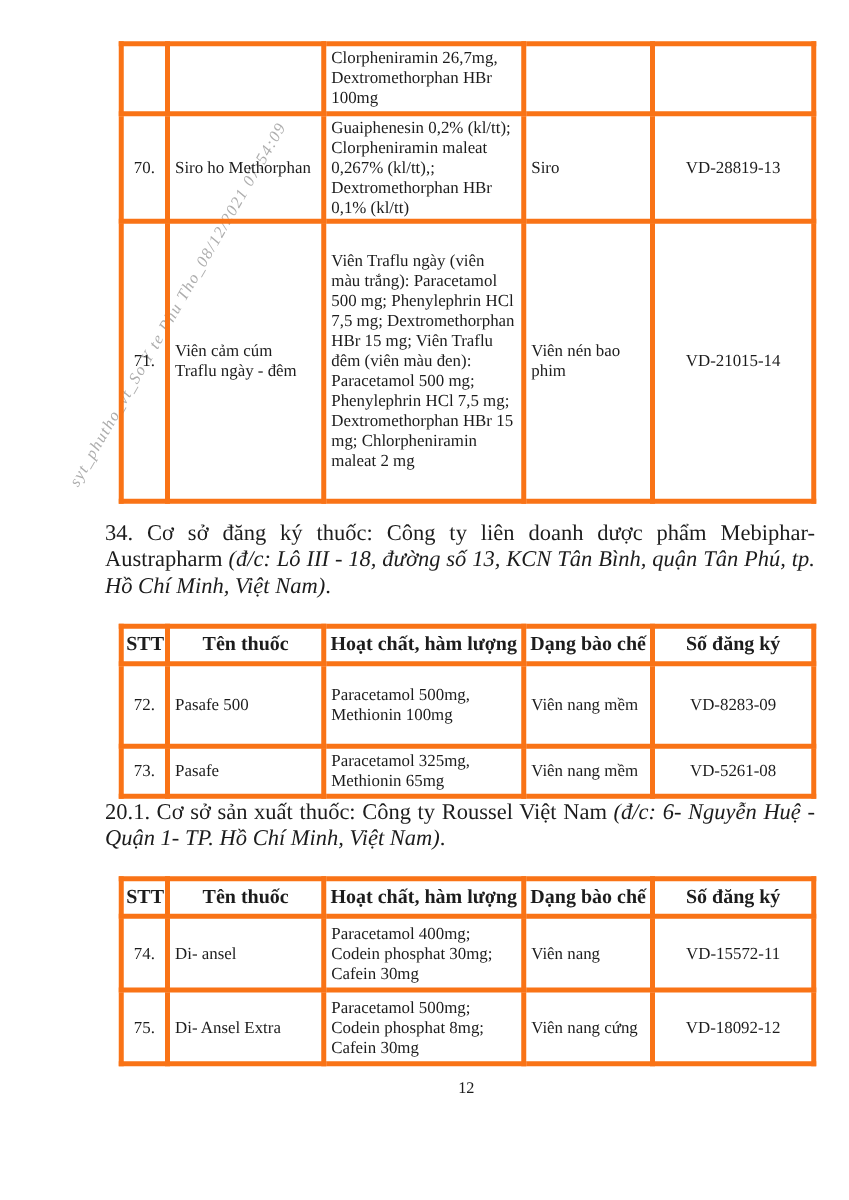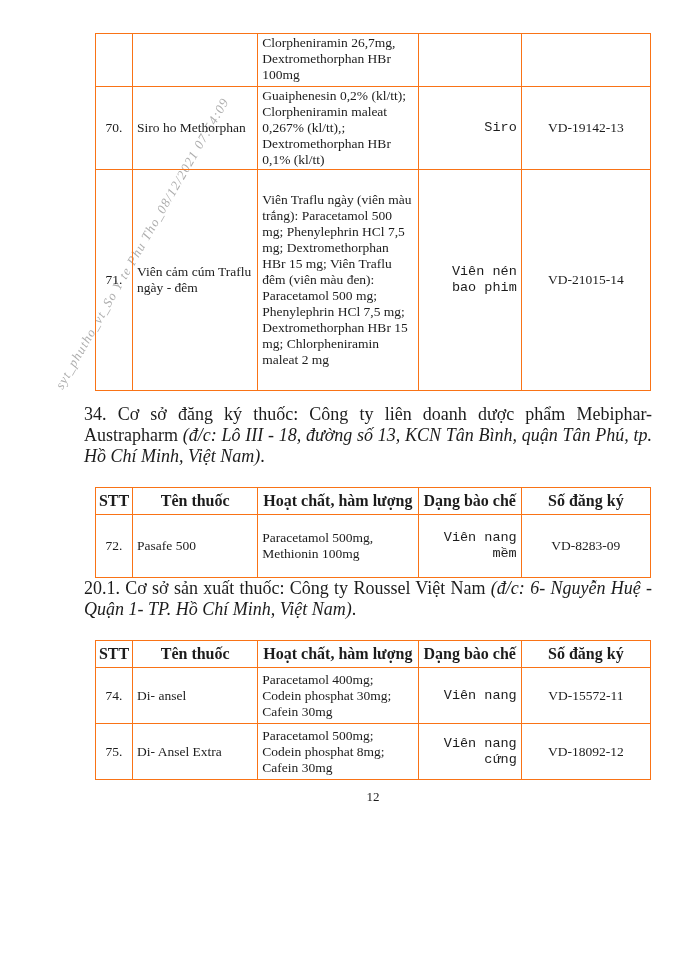--- a/index.html
+++ b/index.html
@@ -30,38 +30,38 @@
   .content{position:relative;z-index:1;width:568px;}
   table.reg{
     border-collapse:collapse;
     table-layout:fixed;
     width:556px;
     margin-left:11px;
     font-size:13.5px;
     line-height:16px;
   }
   table.reg td, table.reg th{
-    border:1px solid #f97316;
+    border:4px solid #f97316;
     padding:1px 4px;
     vertical-align:middle;
     overflow:hidden;
     background:transparent;
   }
   table.reg th{
     font-size:16px;
     font-weight:bold;
     text-align:center;
     height:22px;
     padding:2px 2px;
   }
   col.w1{width:37px;} col.w2{width:125px;} col.w3{width:160px;} col.w4{width:103px;} col.w5{width:129px;}
   td.c-stt{text-align:center;}
   td.c-ten{text-align:left;padding-left:6px;}
   td.c-hc{text-align:left;padding-left:6px;padding-right:3px;}
-  td.c-dbc{text-align:right;font-family:Liberation Mono, monospace;}
+  td.c-dbc{text-align:left;}
   td.c-sdk{text-align:center;}
   tr.rcut td{height:50px;vertical-align:top;padding-top:1px;}
   tr.r70 td{height:78px;}
   tr.r71 td{height:218px;}
   tr.r72 td{height:60px;}
   tr.r73 td{height:34px;}
   tr.r74 td{height:53px;}
   tr.r75 td{height:53px;}
   .para{
     margin:0 0 9px 0;
@@ -103,21 +103,21 @@
           <td class="c-ten"></td>
           <td class="c-hc">Clorpheniramin 26,7mg, Dextromethorphan HBr 100mg</td>
           <td class="c-dbc"></td>
           <td class="c-sdk"></td>
         </tr>
         <tr class="r70">
           <td class="c-stt">70.</td>
           <td class="c-ten">Siro ho Methorphan</td>
           <td class="c-hc">Guaiphenesin 0,2% (kl/tt); Clorpheniramin maleat 0,267% (kl/tt),; Dextromethorphan HBr 0,1% (kl/tt)</td>
           <td class="c-dbc">Siro</td>
-          <td class="c-sdk">VD-19142-13</td>
+          <td class="c-sdk">VD-28819-13</td>
         </tr>
         <tr class="r71">
           <td class="c-stt">71.</td>
           <td class="c-ten">Viên cảm cúm Traflu ngày - đêm</td>
           <td class="c-hc">Viên Traflu ngày (viên màu trắng): Paracetamol 500 mg; Phenylephrin HCl 7,5 mg; Dextromethorphan HBr 15 mg; Viên Traflu đêm (viên màu đen): Paracetamol 500 mg; Phenylephrin HCl 7,5 mg; Dextromethorphan HBr 15 mg; Chlorpheniramin maleat 2 mg</td>
           <td class="c-dbc">Viên nén bao phim</td>
           <td class="c-sdk">VD-21015-14</td>
         </tr>
       </tbody>
     </table>
@@ -145,20 +145,27 @@
         </tr>
       </thead>
       <tbody>
         <tr class="r72">
           <td class="c-stt">72.</td>
           <td class="c-ten">Pasafe 500</td>
           <td class="c-hc">Paracetamol 500mg, Methionin 100mg</td>
           <td class="c-dbc">Viên nang mềm</td>
           <td class="c-sdk">VD-8283-09</td>
         </tr>
+        <tr class="r73">
+          <td class="c-stt">73.</td>
+          <td class="c-ten">Pasafe</td>
+          <td class="c-hc">Paracetamol 325mg, Methionin 65mg</td>
+          <td class="c-dbc">Viên nang mềm</td>
+          <td class="c-sdk">VD-5261-08</td>
+        </tr>
       </tbody>
     </table>
 
 
     <p class="para"><span>20.1.</span> <span>Cơ sở sản xuất thuốc:</span> <span>Công ty Roussel Việt Nam</span> <span class="it">(đ/c: 6- Nguyễn Huệ -Quận 1- TP. Hồ Chí Minh, Việt Nam)</span><span>.</span></p>
 
     <div class="tbl-gap"></div>
 
     <table class="reg">
       <colgroup>

